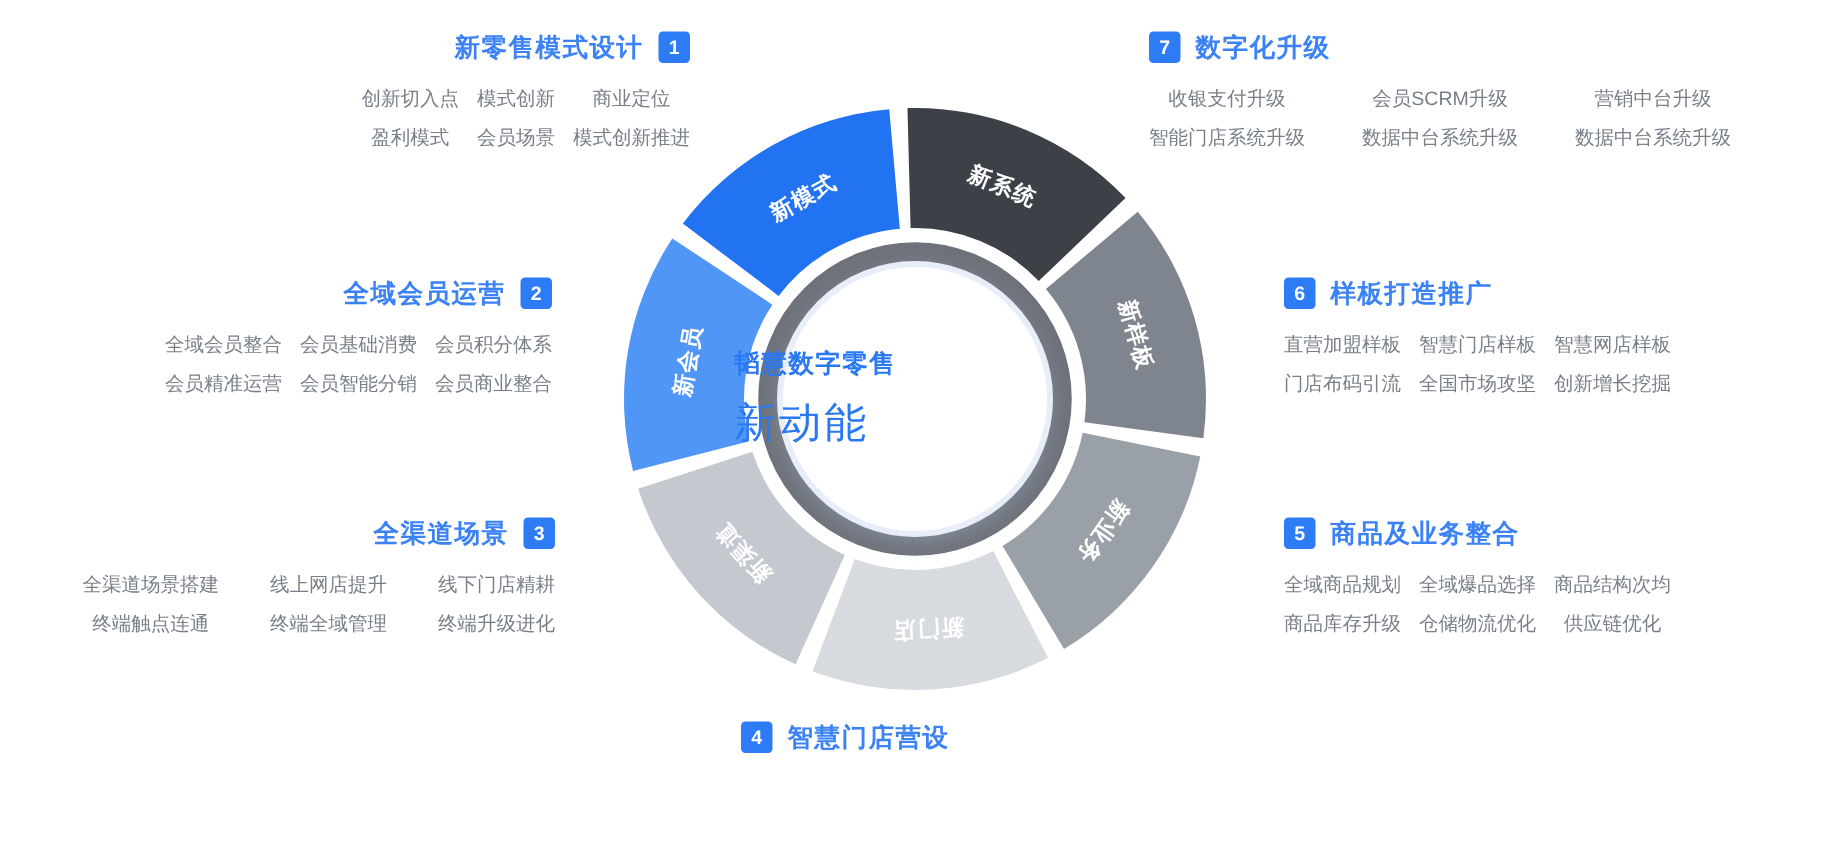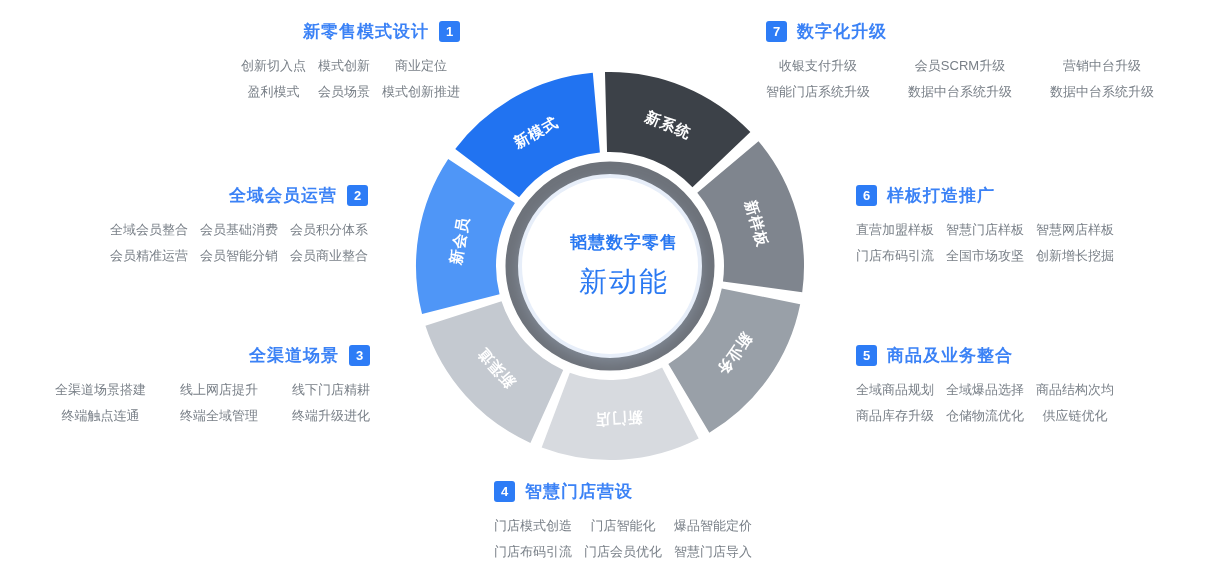--- a/index.html
+++ b/index.html
@@ -5,22 +5,22 @@
   * { margin:0; padding:0; box-sizing:border-box; }
   html,body { width:1220px; height:565px; background:#ffffff; overflow:hidden;
               font-family:"Liberation Sans","DejaVu Sans",sans-serif; }
   .stage { position:relative; width:1220px; height:565px; background:#ffffff; }
 
   svg.wheel { position:absolute; left:0; top:0; }
   .seg-label { fill:#ffffff; font-size:15px; font-weight:bold;
                text-anchor:middle; dominant-baseline:central;
                font-family:"Liberation Sans","DejaVu Sans",sans-serif; letter-spacing:1px; }
 
-  .center-text { position:absolute; left:624px; top:266px; transform:translate(-50%,-50%);
-                 text-align:center; width:217px; }
+  .center-text { position:absolute; left:598px; top:266px; transform:translate(-50%,-50%);
+                 text-align:left; width:217px; }
   .center-line1 { font-size:17px; font-weight:bold; color:#2a79f2; letter-spacing:1px; }
   .center-line2 { font-size:28px; font-weight:normal; color:#2a79f2; margin-top:9px; letter-spacing:2px; }
 
   .section { position:absolute; display:flex; flex-direction:column; }
   .side-left  { align-items:flex-end; }
   .side-right { align-items:flex-start; }
   .sec-head { display:flex; align-items:center; gap:10px; }
   .sec-title { font-size:17px; font-weight:bold; color:#3b82f6; letter-spacing:1px; }
   .badge { width:21px; height:21px; background:#2d7cf6; color:#ffffff; border-radius:3px;
            display:flex; align-items:center; justify-content:center;
@@ -116,28 +116,20 @@
       <span class="item">终端全域管理</span>
       <span class="item">终端升级进化</span>
     </div>
   </div>
 
   <div class="section side-right" id="s4">
     <div class="sec-head">
       <span class="badge">4</span>
       <span class="sec-title">智慧门店营设</span>
     </div>
-    <div class="sec-items">
-      <span class="item">门店模式创造</span>
-      <span class="item">门店智能化</span>
-      <span class="item">爆品智能定价</span>
-      <span class="item">门店布码引流</span>
-      <span class="item">门店会员优化</span>
-      <span class="item">智慧门店导入</span>
-    </div>
   </div>
 
   <div class="section side-right" id="s5">
     <div class="sec-head">
       <span class="badge">5</span>
       <span class="sec-title">商品及业务整合</span>
     </div>
     <div class="sec-items">
       <span class="item">全域商品规划</span>
       <span class="item">全域爆品选择</span>

